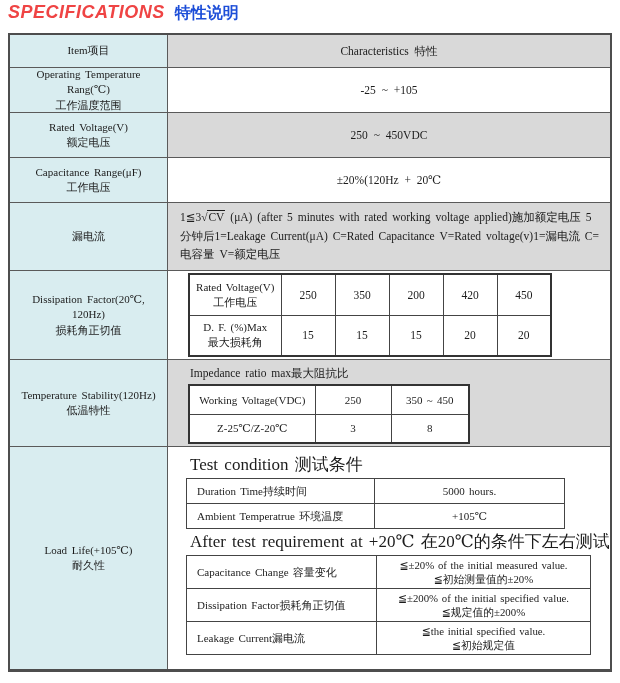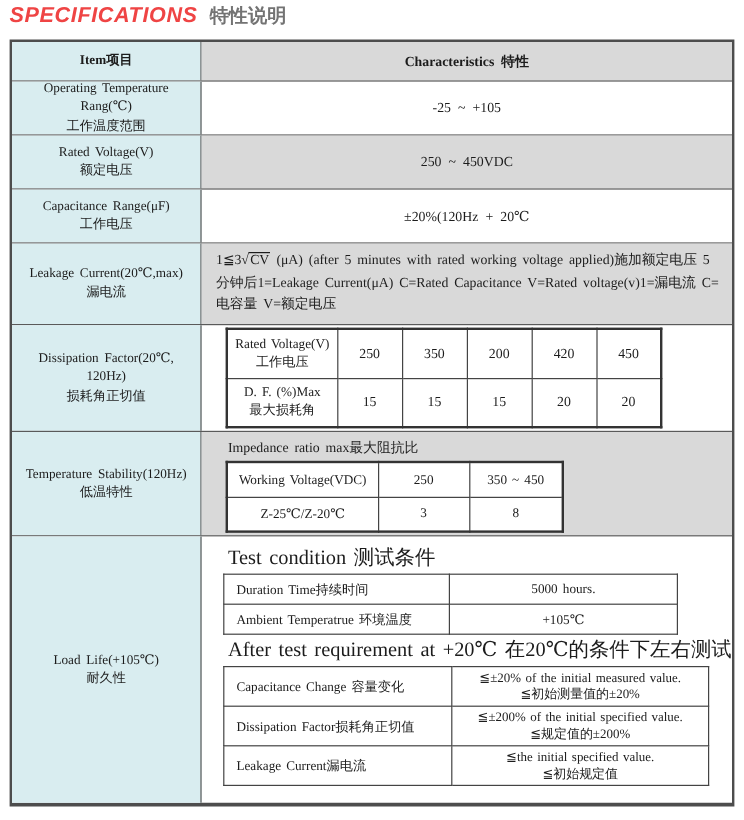--- a/index.html
+++ b/index.html
@@ -6,32 +6,32 @@
   .page {
     position:relative; width:620px; height:683px; background:#ffffff;
     font-family:"Liberation Serif","DejaVu Serif",serif; color:#1c1c1c; overflow:hidden;
   }
   
   .title-bar { position:absolute; left:8px; top:2px; white-space:nowrap; }
   .title-en {
     font-family:"Liberation Sans","DejaVu Sans",sans-serif;
     font-weight:bold; font-style:italic; font-size:18px; color:#ef4444; letter-spacing:.5px;
   }
-  .title-zh { font-size:16px; font-weight:bold; color:#737373; margin-left:6px;
+  .title-zh { font-size:16px; font-weight:bold; color:#1d4ed8; margin-left:6px;
     font-family:"Liberation Sans","DejaVu Sans",sans-serif; }
 
   
   .spec-table {
     position:absolute; left:8px; top:33px; width:600px; height:634px;
     border:2px solid #4d4d4d; border-bottom-width:3px;
     display:flex; flex-direction:column; background:#ffffff;
   }
   .t-row { display:flex; border-top:1px solid #5a5a5a; min-height:0; }
   .t-row:first-child { border-top:none; }
-  .h-header { height:32px; flex:0 0 32px;font-weight:bold; }
+  .h-header { height:32px; flex:0 0 32px; }
   .h-std    { height:44px; flex:0 0 44px; }
   .h-leak   { height:67px; flex:0 0 67px; }
   .h-dissip { height:88px; flex:0 0 88px; }
   .h-temp   { height:86px; flex:0 0 86px; }
   .h-load   { flex:1 1 auto; }
 
   .cell-l {
     flex:0 0 158px; width:158px; background:#d9edf0; border-right:1px solid #5a5a5a;
     display:flex; flex-direction:column; justify-content:center; align-items:center;
     text-align:center; font-size:11px; line-height:1.4; word-spacing:2px; padding:0 4px; box-sizing:border-box;
@@ -127,21 +127,20 @@
         <span>Capacitance Range(μF)</span>
         <span>工作电压</span>
       </div>
       <div class="cell-r">
         <span>±20%(120Hz + 20℃</span>
       </div>
     </div>
 
     <div class="t-row h-leak">
       <div class="cell-l">
-        <span>Leakage Current(20℃,max)</span>
         <span>漏电流</span>
       </div>
       <div class="cell-r gray">
         <span class="leak-text"><span>1≦3</span><span>√</span><span class="radicand">CV</span><span> (μA) (after 5 minutes with rated working voltage applied)施加额定电压 5分钟后1=Leakage Current(μA) C=Rated Capacitance V=Rated voltage(v)1=漏电流 C=电容量 V=额定电压</span></span>
       </div>
     </div>
 
     <div class="t-row h-dissip">
       <div class="cell-l">
         <span>Dissipation Factor(20℃, 120Hz)</span>

